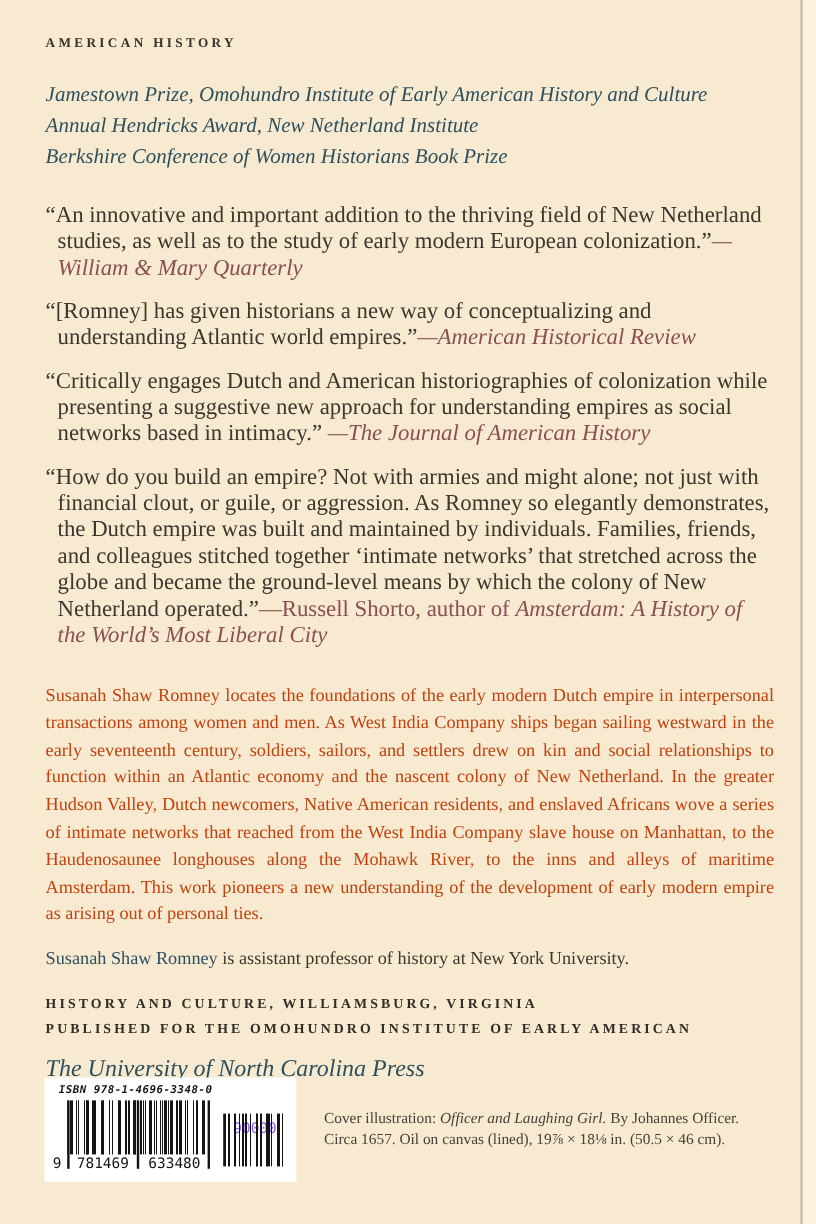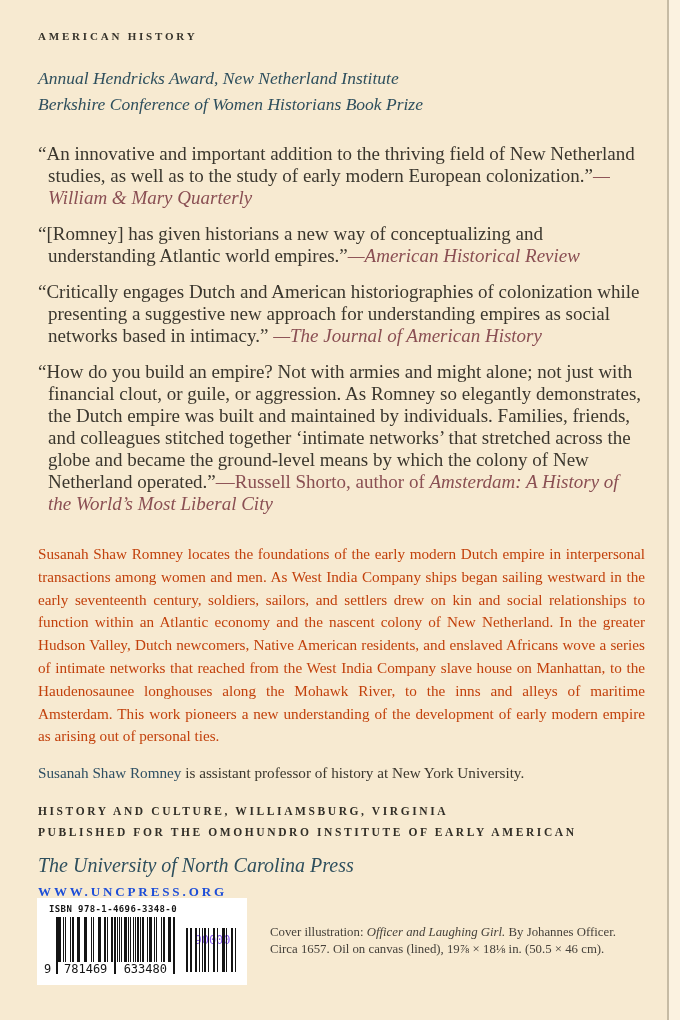--- a/index.html
+++ b/index.html
@@ -45,21 +45,21 @@
   }
 
   
   .barcode-box{
     position:absolute;left:37px;top:898px;width:210px;height:87px;
     background:#ffffff;
   }
   .isbn-text{
     position:absolute;left:10px;top:6px;width:132px;text-align:center;
     font-family:"DejaVu Sans Mono",monospace;font-size:9px;font-weight:700;
-    letter-spacing:.4px;color:#161616;white-space:nowrap;
+    letter-spacing:.4px;color:#161616;white-space:nowrap;font-style:italic;
   }
   .bars-main{
     position:absolute;left:19px;top:19px;width:119px;height:45px;
     background-image:
       repeating-linear-gradient(90deg,#141414 0 1px,rgba(0,0,0,0) 1px 2px,#141414 2px 3px,rgba(0,0,0,0) 3px 7px),
       repeating-linear-gradient(90deg,rgba(0,0,0,0) 0 3px,#141414 3px 5px,rgba(0,0,0,0) 5px 9px,#141414 9px 10px,rgba(0,0,0,0) 10px 13px);
   }
   .guard{position:absolute;top:19px;width:2px;height:57px;background:#141414;}
   .g1{left:19px;} .g2{left:77px;} .g3{left:136px;}
   .digit-9{
@@ -102,20 +102,21 @@
 </style>
 </head>
 <body>
 
 <div class="cover">
   <div class="inner">
 
     <div class="category">AMERICAN HISTORY</div>
 
     <div class="awards">
+      <div class="award">Jamestown Prize, Omohundro Institute of Early American History and Culture</div>
       <div class="award">Annual Hendricks Award, New Netherland Institute</div>
       <div class="award">Berkshire Conference of Women Historians Book Prize</div>
     </div>
 
     <div class="quotes">
       <p class="quote"><span>“An innovative and important addition to the thriving field of New Netherland studies, as well as to the study of early modern European colonization.”</span><span class="attr-roman"></span><span class="attr-italic">—William &amp; Mary Quarterly</span></p>
       <p class="quote"><span>“[Romney] has given historians a new way of conceptualizing and understanding Atlantic world empires.”</span><span class="attr-roman"></span><span class="attr-italic">—American Historical Review</span></p>
       <p class="quote"><span>“Critically engages Dutch and American historiographies of colonization while presenting a suggestive new approach for understanding empires as social networks based in intimacy.” </span><span class="attr-roman"></span><span class="attr-italic">—The Journal of American History</span></p>
       <p class="quote"><span>“How do you build an empire? Not with armies and might alone; not just with financial clout, or guile, or aggression. As Romney so elegantly demonstrates, the Dutch empire was built and maintained by individuals. Families, friends, and colleagues stitched together ‘intimate networks’ that stretched across the globe and became the ground-level means by which the colony of New Netherland operated.”</span><span class="attr-roman">—Russell Shorto, author of </span><span class="attr-italic">Amsterdam: A History of the World’s Most Liberal City</span></p>
     </div>

